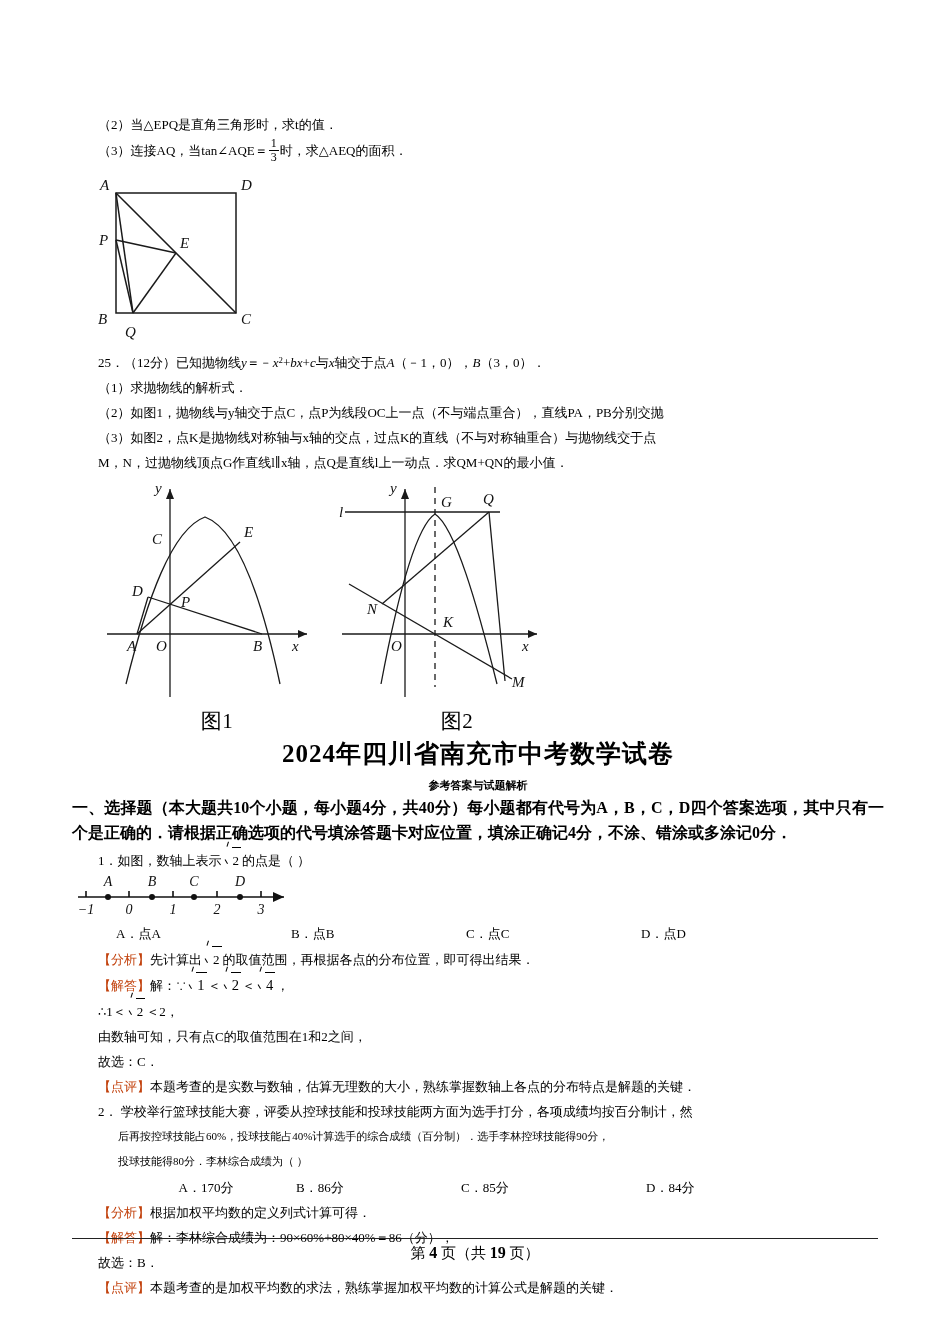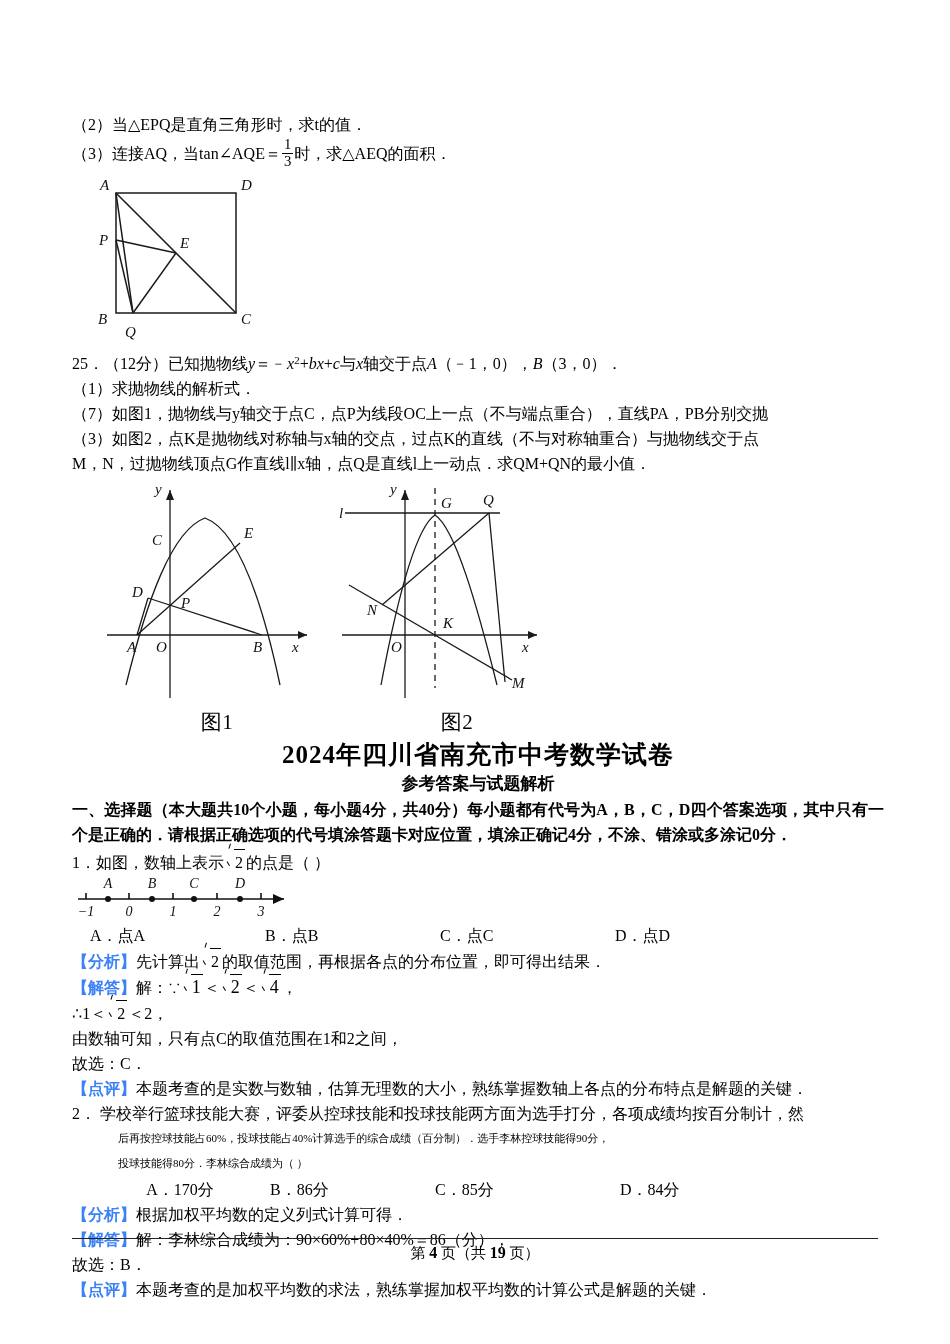--- a/index.html
+++ b/index.html
@@ -25,26 +25,27 @@
     position: absolute;
     left: 72px;
     top: 112px;
     width: 812px;
   }
   p {
     margin: 0;
     padding: 0;
   }
   .line {
-    font-size: 16px;
+    font-size: 13px;
     line-height: 25px;
     white-space: nowrap;
+    margin-left: 26px;
   }
   .it { font-style: italic; }
-  .blue { color: #3b82f6; font-weight: bold; }
+  .blue { color: #c2410c; font-weight: normal; }
 
   
   .frac {
     display: inline-block;
     vertical-align: -0.48em;
     text-align: center;
     font-size: 0.92em;
     line-height: 1.08;
     margin: 0 1px;
   }
@@ -98,23 +99,23 @@
 
   .title {
     text-align: center;
     font-size: 25px;
     font-weight: bold;
     letter-spacing: 1px;
     margin-top: 6px;
   }
   .subtitle {
     text-align: center;
-    font-size: 17px;
+    font-size: 11px;
     font-weight: bold;
-    margin-top: 1px;
+    margin-top: 8px;
     font-family: "DejaVu Sans", sans-serif;
   }
   .section-head {
     font-size: 16px;
     font-weight: bold;
     line-height: 25.5px;
     text-align: justify;
     margin-top: 2px;
   }
   .numline-wrap { position: relative; height: 48px; }
@@ -182,21 +183,21 @@
         <text x="20" y="146">B</text>
         <text x="47" y="159">Q</text>
         <text x="163" y="146">C</text>
       </g>
     </svg>
   </div>
 
   <div style="position:absolute; left:72px; top:348px; width:812px;">
     <p class="line">25．（12分）已知抛物线<span class="it">y</span>＝﹣<span class="it">x</span><sup>2</sup>+<span class="it">bx</span>+<span class="it">c</span>与<span class="it">x</span>轴交于点<span class="it">A</span>（﹣1，0），<span class="it">B</span>（3，0）．</p>
     <p class="line">（1）求抛物线的解析式．</p>
-    <p class="line">（7）如图1，抛物线与y轴交于点C，点P为线段OC上一点（不与端点重合），直线PA，PB分别交抛</p>
+    <p class="line">（2）如图1，抛物线与y轴交于点C，点P为线段OC上一点（不与端点重合），直线PA，PB分别交抛</p>
     <p class="line">（3）如图2，点K是抛物线对称轴与x轴的交点，过点K的直线（不与对称轴重合）与抛物线交于点</p>
     <p class="line">M，N，过抛物线顶点G作直线l∥x轴，点Q是直线l上一动点．求QM+QN的最小值．</p>
 
     <div class="fig-row">
 
       <div class="fig1-box">
         <svg width="230" height="225" viewBox="0 0 230 225">
           <g stroke="#1a1a1a" stroke-width="1.3" fill="none">
             <line x1="5" y1="155" x2="205" y2="155"></line>
             <polygon points="205,155 196,151 196,159" fill="#1a1a1a" stroke="none"></polygon>

